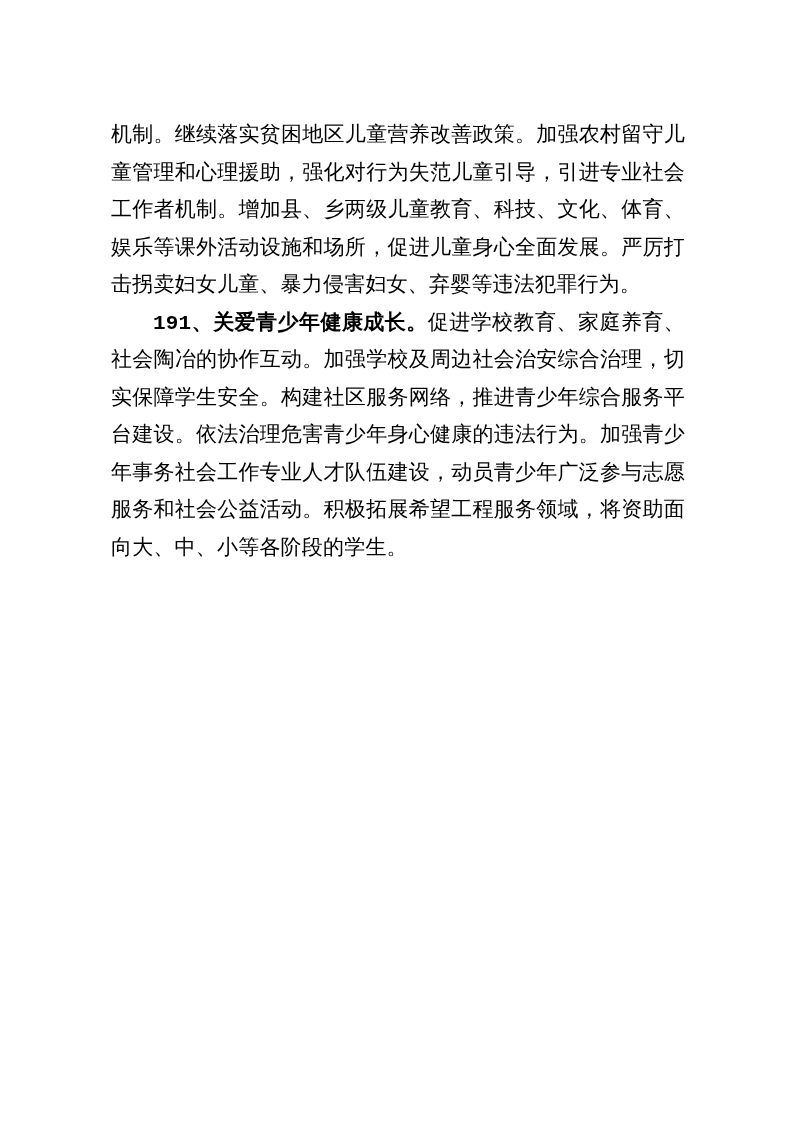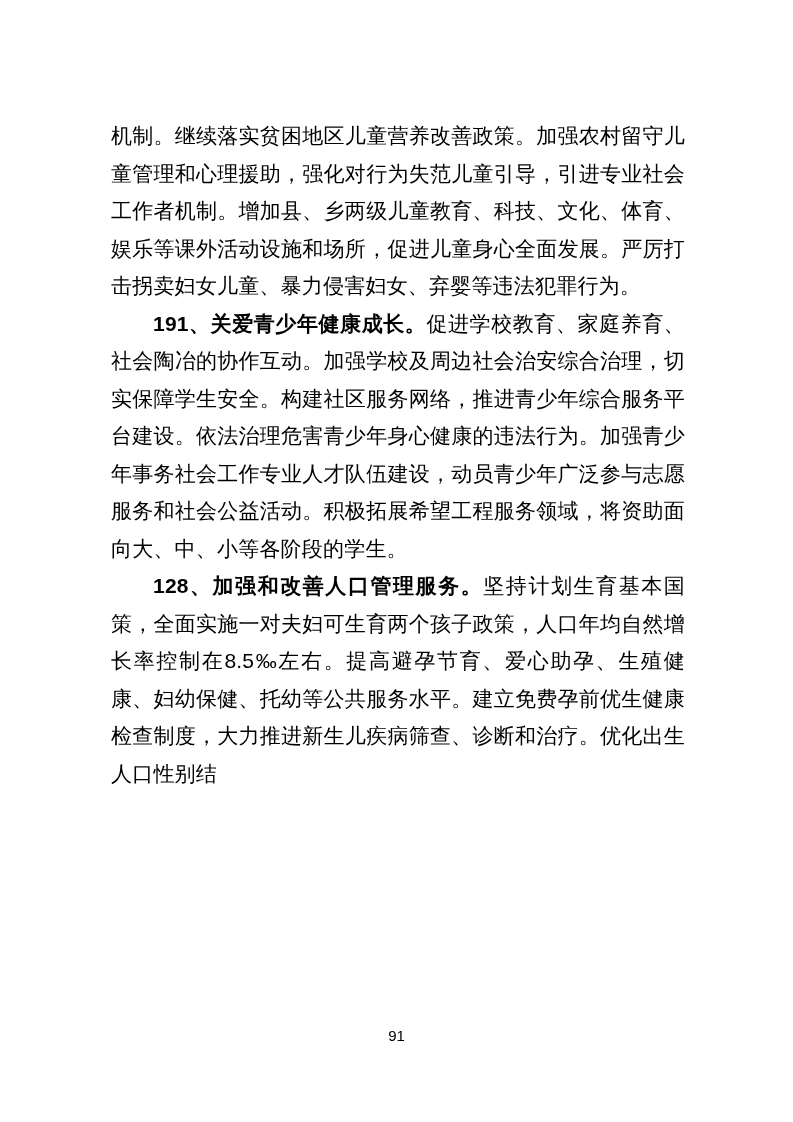--- a/index.html
+++ b/index.html
@@ -6,21 +6,21 @@
     margin: 0;
     padding: 0;
     background: #ffffff;
   }
   .page {
     position: relative;
     width: 793px;
     height: 1122px;
     background: #ffffff;
     overflow: hidden;
-    font-family: Liberation Sans, sans-serif;
+    font-family: Liberation Mono, monospace;
     color: #000000;
   }
   .content {
     position: absolute;
     left: 111px;
     top: 117px;
     width: 574px;
   }
   .para {
     margin: 0;
@@ -49,16 +49,14 @@
     color: #000000;
   }
 </style>
 </head>
 <body>
 
 <div class="page">
   <div class="content">
       <p class="para"><span>机制。继续落实贫困地区儿童营养改善政策。加强农村留守儿童管理和心理援助，强化对行为失范儿童引导，引进专业社会工作者机制。增加县、乡两级儿童教育、科技、文化、体育、娱乐等课外活动设施和场所，促进儿童身心全面发展。严厉打击拐卖妇女儿童、暴力侵害妇女、弃婴等违法犯罪行为。</span></p>
       <p class="para indent"><span class="lead">191、关爱青少年健康成长。</span><span>促进学校教育、家庭养育、社会陶冶的协作互动。加强学校及周边社会治安综合治理，切实保障学生安全。构建社区服务网络，推进青少年综合服务平台建设。依法治理危害青少年身心健康的违法行为。加强青少年事务社会工作专业人才队伍建设，动员青少年广泛参与志愿服务和社会公益活动。积极拓展希望工程服务领域，将资助面向大、中、小等各阶段的学生。</span></p>
-      <p class="para indent"><span class="lead">128、加强和改善人口管理服务。</span><span>坚持计划生育基本国策，全面实施一对夫妇可生育两个孩子政策，人口年均自然增长率控制在8.5‰左右。提高避孕节育、爱心助孕、生殖健康、妇幼保健、托幼等公共服务水平。建立免费孕前优生健康检查制度，大力推进新生儿疾病筛查、诊断和治疗。优化出生人口性别结</span></p>
     </div>
-  <div class="page-number">91</div>
 </div>
 
 </body></html>

